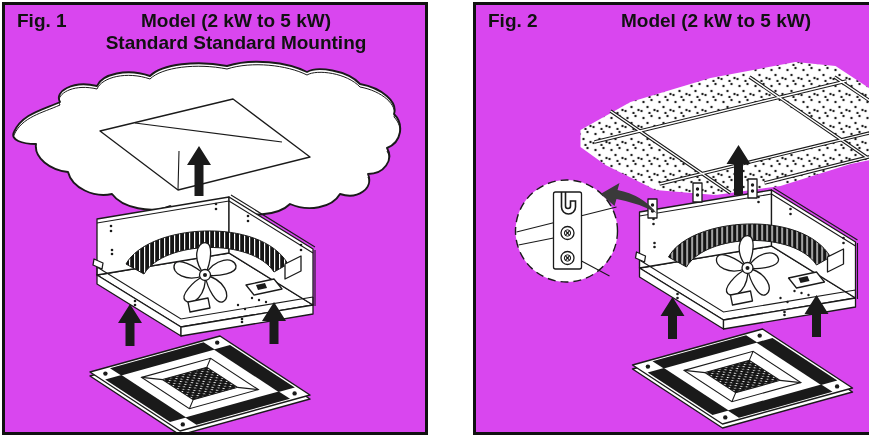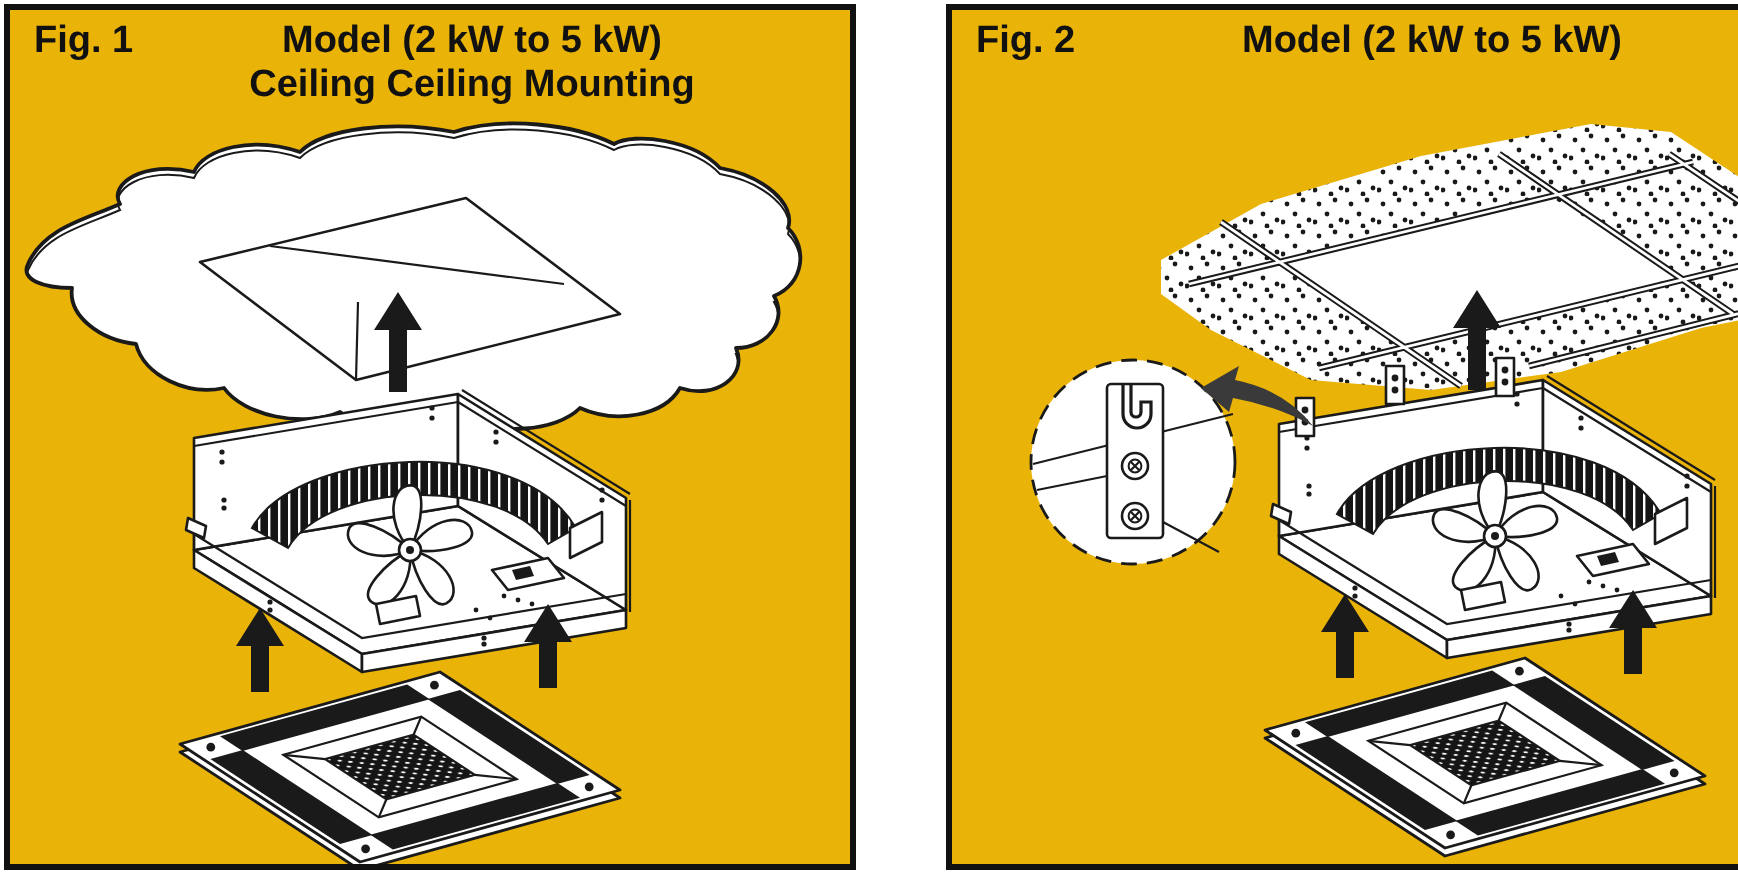--- a/index.html
+++ b/index.html
@@ -1,18 +1,18 @@
 <!DOCTYPE html>
 <html><head>
 <meta charset="utf-8">
 <style>
   html,body{margin:0;padding:0;background:#fff;}
   #stage{position:relative;width:869px;height:443px;background:#fff;overflow:hidden;
          font-family:"Liberation Sans",sans-serif;color:#111;}
-  .panel{position:absolute;top:2px;height:433px;border:3px solid #111;background:#eab308;box-sizing:border-box;}
+  .panel{position:absolute;top:2px;height:433px;border:3px solid #111;background:#d946ef;box-sizing:border-box;}
   #panel-1{left:2px;width:426px;}
   #panel-2{left:441px;width:444px;margin-left:32px;}
   .fig-label{position:absolute;left:12px;top:5px;font-weight:bold;font-size:19px;white-space:nowrap;}
   .panel-title{position:absolute;left:46px;right:4px;top:5px;text-align:center;font-weight:bold;
                font-size:19px;line-height:22px;}
   svg.diagram{position:absolute;left:0;top:0;width:100%;height:100%;display:block;}
   
   .w  {fill:#fff;stroke:#1a1a1a;stroke-width:1.3;stroke-linejoin:round;}
   .w2 {fill:#fff;stroke:#1a1a1a;stroke-width:1.9;stroke-linejoin:round;}
   .s1 {fill:none;stroke:#1a1a1a;stroke-width:1.1;}
@@ -22,21 +22,21 @@
 </style>
 </head>
 <body>
 
 <div id="stage">
 
   <section class="panel" id="panel-1">
     <span class="fig-label">Fig. 1</span>
     <div class="panel-title">
       <div>Model (2 kW to 5 kW)</div>
-      <div>Ceiling Ceiling Mounting</div>
+      <div>Standard Standard Mounting</div>
     </div>
 
     <svg class="diagram" viewBox="3 3 420 427">
       <defs>
 
         <pattern id="slots" patternUnits="userSpaceOnUse" width="5" height="90">
           <rect width="5" height="90" fill="#151515"></rect>
           <rect x="2" width="1.2" height="90" fill="#fff"></rect>
         </pattern>
 

